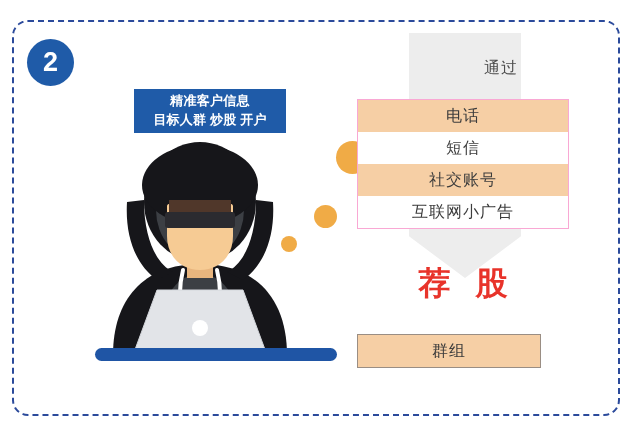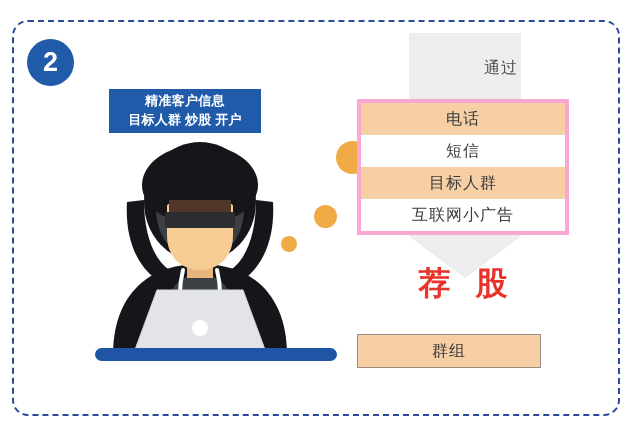--- a/index.html
+++ b/index.html
@@ -42,21 +42,21 @@
     font-size: 27px;
     font-weight: bold;
     display: flex;
     align-items: center;
     justify-content: center;
     line-height: 1;
   }
   
   .caption-box {
     position: absolute;
-    left: 109px;
+    left: 134px;
     top: 89px;
     width: 152px;
     height: 44px;
     background: #1f5ba8;
     color: #ffffff;
     display: flex;
     flex-direction: column;
     align-items: center;
     justify-content: center;
     font-size: 13px;
@@ -118,21 +118,21 @@
     padding-left: 36px;
   }
 
   
   .channel-panel {
     position: absolute;
     left: 357px;
     top: 99px;
     width: 212px;
     box-sizing: border-box;
-    border: 4px solid #f9a8d4;
+    border: 1px solid #f9a8d4;
     background: #ffffff;
   }
   .channel-row {
     height: 32px;
     display: flex;
     align-items: center;
     justify-content: center;
     font-size: 16px;
     color: #3c3c3c;
     letter-spacing: 1px;
@@ -230,21 +230,21 @@
   <div class="dot dot-1"></div>
   <div class="dot dot-2"></div>
   <div class="dot dot-3"></div>
 
   <div class="gray-arrow"></div>
   <div class="gray-arrow-label">通过</div>
 
   <div class="channel-panel">
     <div class="channel-row alt">电话</div>
     <div class="channel-row plain">短信</div>
-    <div class="channel-row alt">目标人群</div>
+    <div class="channel-row alt">社交账号</div>
     <div class="channel-row plain">互联网小广告</div>
   </div>
 
   <div class="red-headline">荐 股</div>
 
   <div class="group-box">群组</div>
 
 </div>
 
 </body></html>

